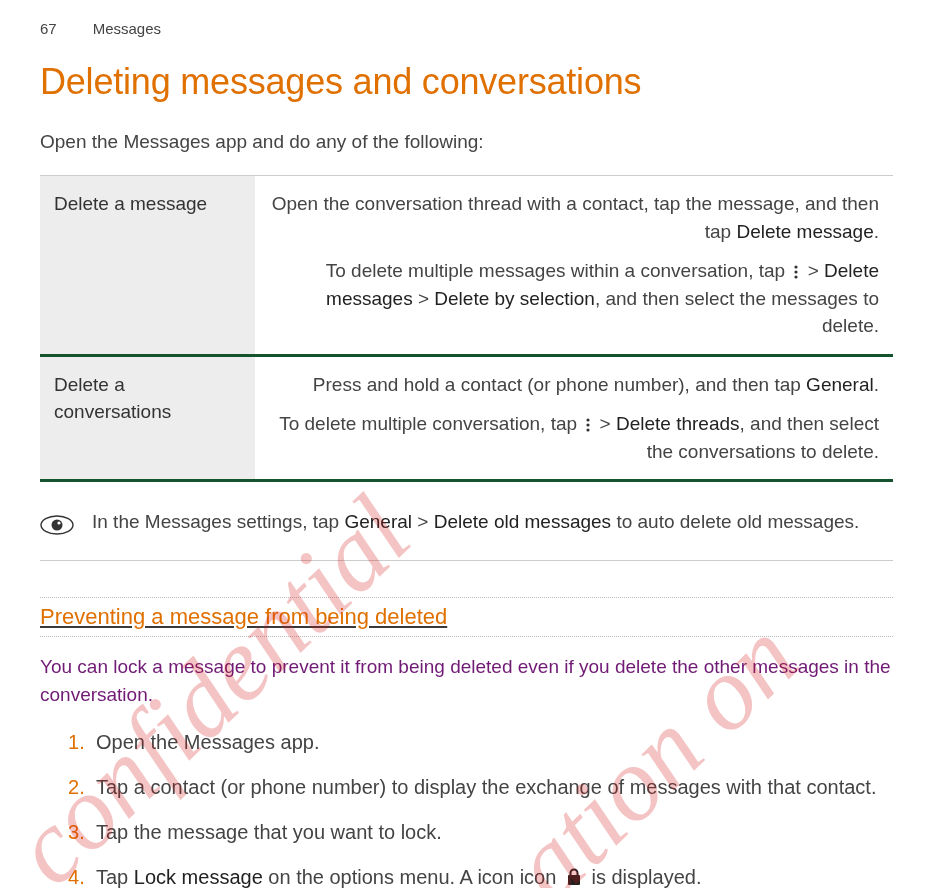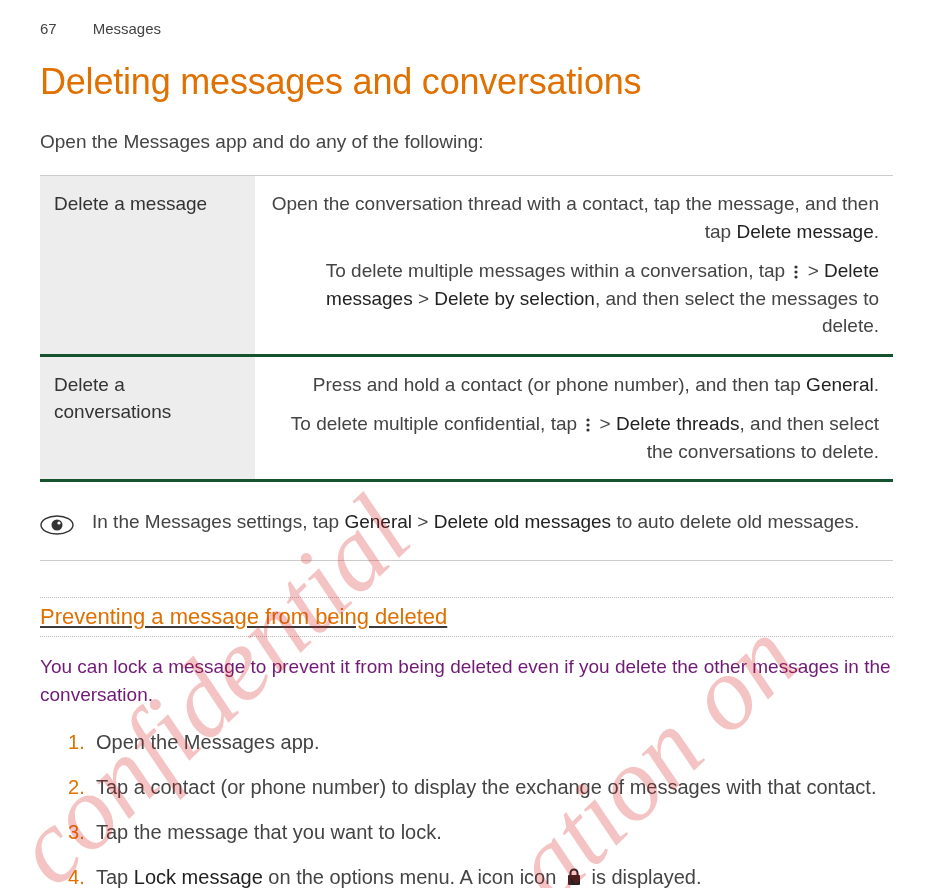--- a/index.html
+++ b/index.html
@@ -172,21 +172,21 @@
       </p>
     </td>
   </tr>
   <tr>
     <td class="label">Delete a conversations</td>
     <td class="desc">
       <p>
         <span>Press and hold a contact (or phone number), and then tap </span><span class="semib">General</span><span>.</span>
       </p>
       <p>
-        <span>To delete multiple confidential, tap </span><span class="more-icon"><svg width="8" height="16" viewBox="0 0 8 16">
+        <span>To delete multiple conversation, tap </span><span class="more-icon"><svg width="8" height="16" viewBox="0 0 8 16">
                 <circle cx="4" cy="3" r="1.6" fill="#333"></circle>
                 <circle cx="4" cy="8" r="1.6" fill="#333"></circle>
                 <circle cx="4" cy="13" r="1.6" fill="#333"></circle>
               </svg></span><span> &gt; </span><span class="semib">Delete threads</span><span>, and then select the conversations to delete.</span>
       </p>
     </td>
   </tr>
 </tbody>
   </table>
 

